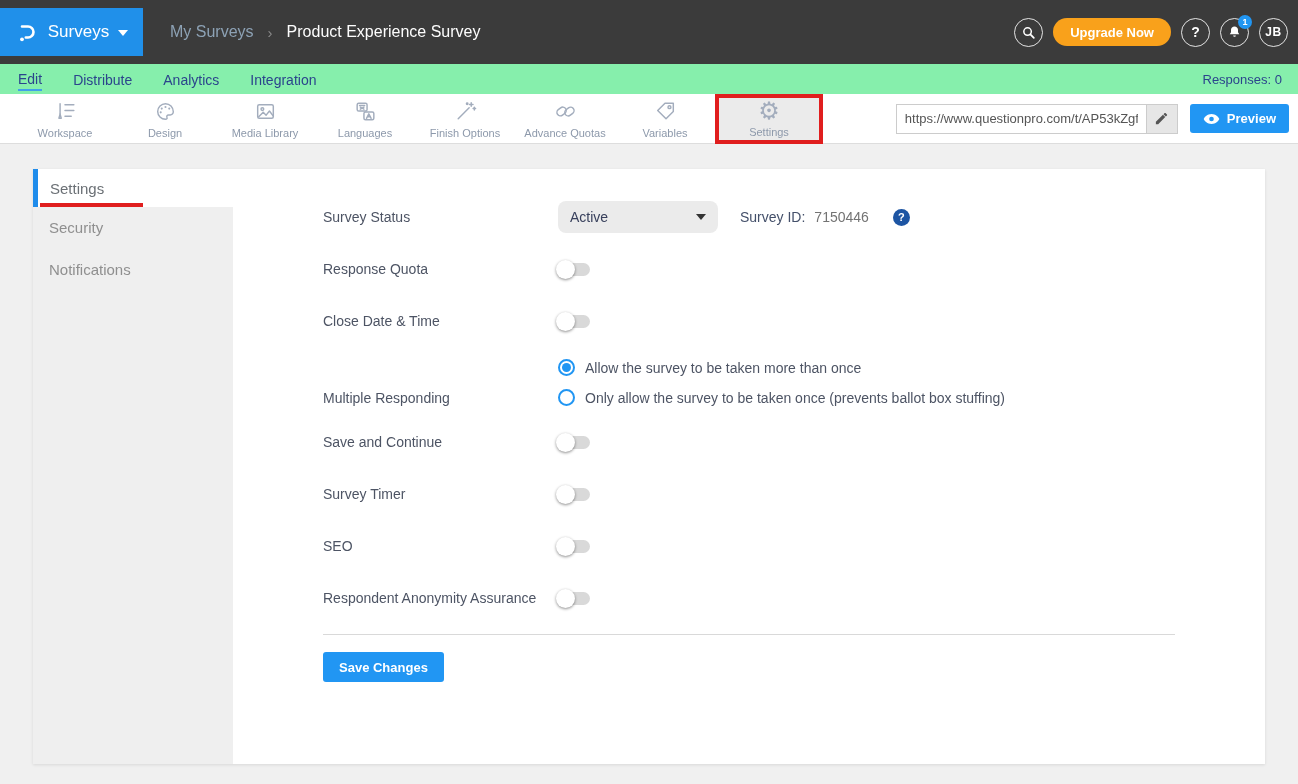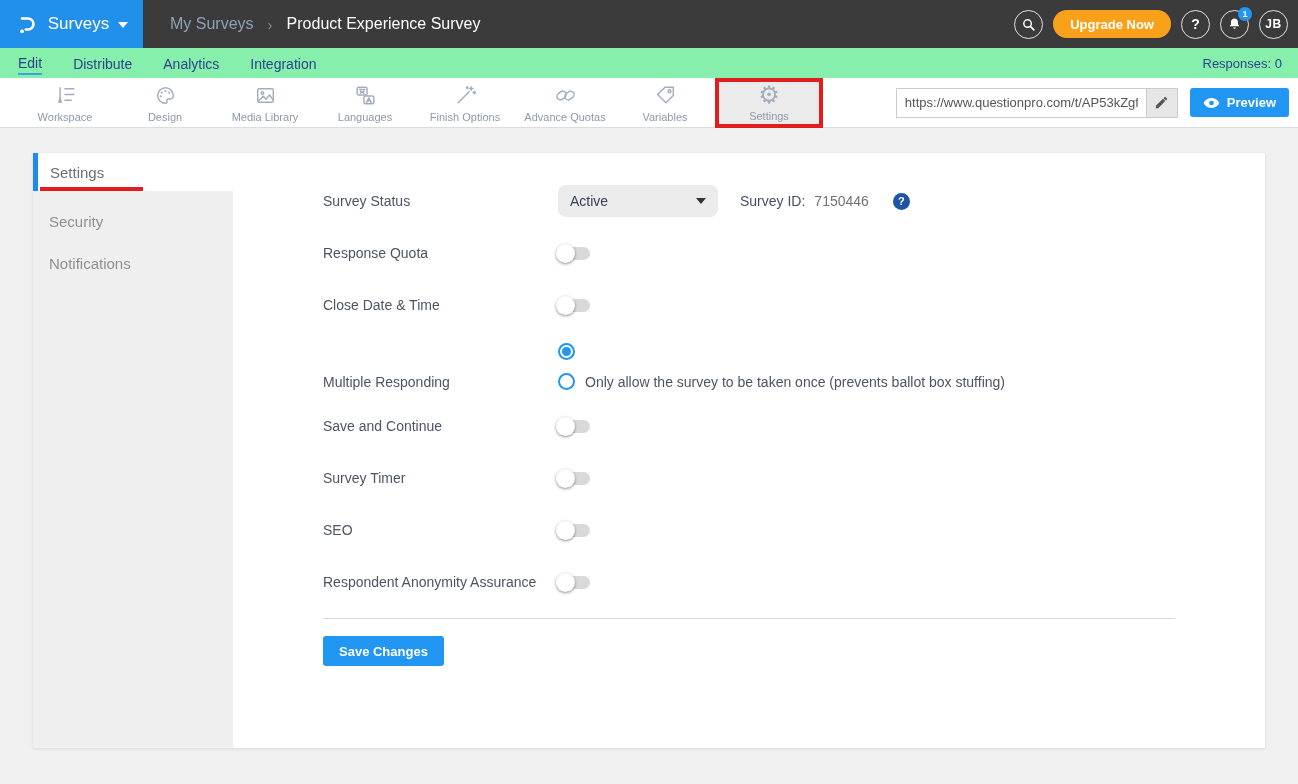--- a/index.html
+++ b/index.html
@@ -1,20 +1,20 @@
 <!DOCTYPE html>
 <html><head>
 <meta charset="utf-8">
 <style>
   * { margin:0; padding:0; box-sizing:border-box; }
   html,body { width:1298px; height:784px; overflow:hidden; }
   body { font-family:"Liberation Sans", sans-serif; background:#fff; }
 
   
-  .topbar { height:48px; background:#3b3b3b; display:flex; align-items:center; }
+  .topbar { height:64px; background:#3b3b3b; display:flex; align-items:center; }
   .logo-box { width:143px; height:48px; background:#2090ea; display:flex; align-items:center; justify-content:center; gap:9px; cursor:pointer; }
   .logo-box .logo-svg { width:24px; height:24px; }
   .logo-box .product-name { color:#fff; font-size:17px; }
   .logo-box .logo-caret { width:0; height:0; border-left:5px solid transparent; border-right:5px solid transparent; border-top:6px solid #fff; margin-top:2px; }
   .breadcrumb { display:flex; align-items:center; gap:14px; margin-left:27px; }
   .crumb-parent { color:#8da2b5; font-size:16px; cursor:pointer; }
   .crumb-sep { color:#8a8a8a; font-size:15px; }
   .crumb-current { color:#fdfdfd; font-size:16px; }
   .topbar-right { margin-left:auto; display:flex; align-items:center; gap:10px; padding-right:10px; }
   .circle-btn { width:29px; height:29px; border-radius:50%; border:1.5px solid rgba(255,255,255,.85); display:flex; align-items:center; justify-content:center; color:#fff; font-size:14px; font-weight:bold; cursor:pointer; position:relative; }
@@ -42,21 +42,21 @@
   .preview-btn { height:29px; margin-right:9px; border:none; border-radius:3px; background:#2196f3; color:#fff; font-size:13px; padding:0 13px; display:flex; align-items:center; gap:7px; cursor:pointer; font-family:"Liberation Sans",sans-serif;font-weight:bold; }
   .preview-btn svg { width:17px; height:12px; }
 
   
   .page { height:656px; background:#f0f0f0; padding:25px 33px 0; }
   .card { width:1232px; height:595px; background:#fff; box-shadow:0 1px 3px rgba(0,0,0,.1); display:flex; }
   .sidebar { width:200px; display:flex; flex-direction:column; }
   .side-item { font-size:15px; color:#8f8f8f; cursor:pointer; }
   .side-item.active { height:38px; background:#fff; border-left:5px solid #1f8ceb; color:#6b7075; display:flex; align-items:center; padding-left:12px; position:relative; }
   .side-item.active::after { content:""; position:absolute; left:2px; bottom:0; width:103px; height:4px; background:#e01e1e; }
-  .side-rest { flex:1; background:#efefef; padding-top:10px; }
+  .side-rest { flex:1; background:#efefef; padding-top:0; }
   .side-rest .side-item { padding:12px 16px 13px; }
 
   .content { flex:1; padding:32px 90px 0; }
   .row { display:flex; align-items:center; min-height:32px; margin-bottom:20px; }
   .row-label { width:235px; font-size:14px; color:#4d5464; flex-shrink:0; }
   .select-box { width:160px; height:32px; background:#ebebeb; display:flex; align-items:center; padding:0 12px; font-size:14px; color:#38405c; cursor:pointer;border-radius:8px; }
   .select-caret { margin-left:auto; width:0; height:0; border-left:5px solid transparent; border-right:5px solid transparent; border-top:6px solid #333; }
   .sid-label { margin-left:22px; font-size:14px; color:#44506a; }
   .sid-value { margin-left:9px; font-size:14px; color:#737373; }
   .help-dot { margin-left:24px; width:17px; height:17px; border-radius:50%; background:#1d55a3; color:#fff; font-size:11px; font-weight:bold; display:flex; align-items:center; justify-content:center; cursor:pointer; }
@@ -243,20 +243,21 @@
         <div class="toggle">
             <div class="knob"></div>
           </div>
       </div>
 
       <div class="row" style="align-items:flex-end;">
         <div class="row-label" style="padding-top:2px;">Multiple Responding</div>
         <div class="radio-group">
           <div class="radio-line">
             <span class="radio checked"></span>
+            <span class="radio-label">Allow the survey to be taken more than once</span>
           </div>
           <div class="radio-line">
             <span class="radio"></span>
             <span class="radio-label">Only allow the survey to be taken once (prevents ballot box stuffing)</span>
           </div>
         </div>
       </div>
 
       <div class="row">
         <div class="row-label">Save and Continue</div>

